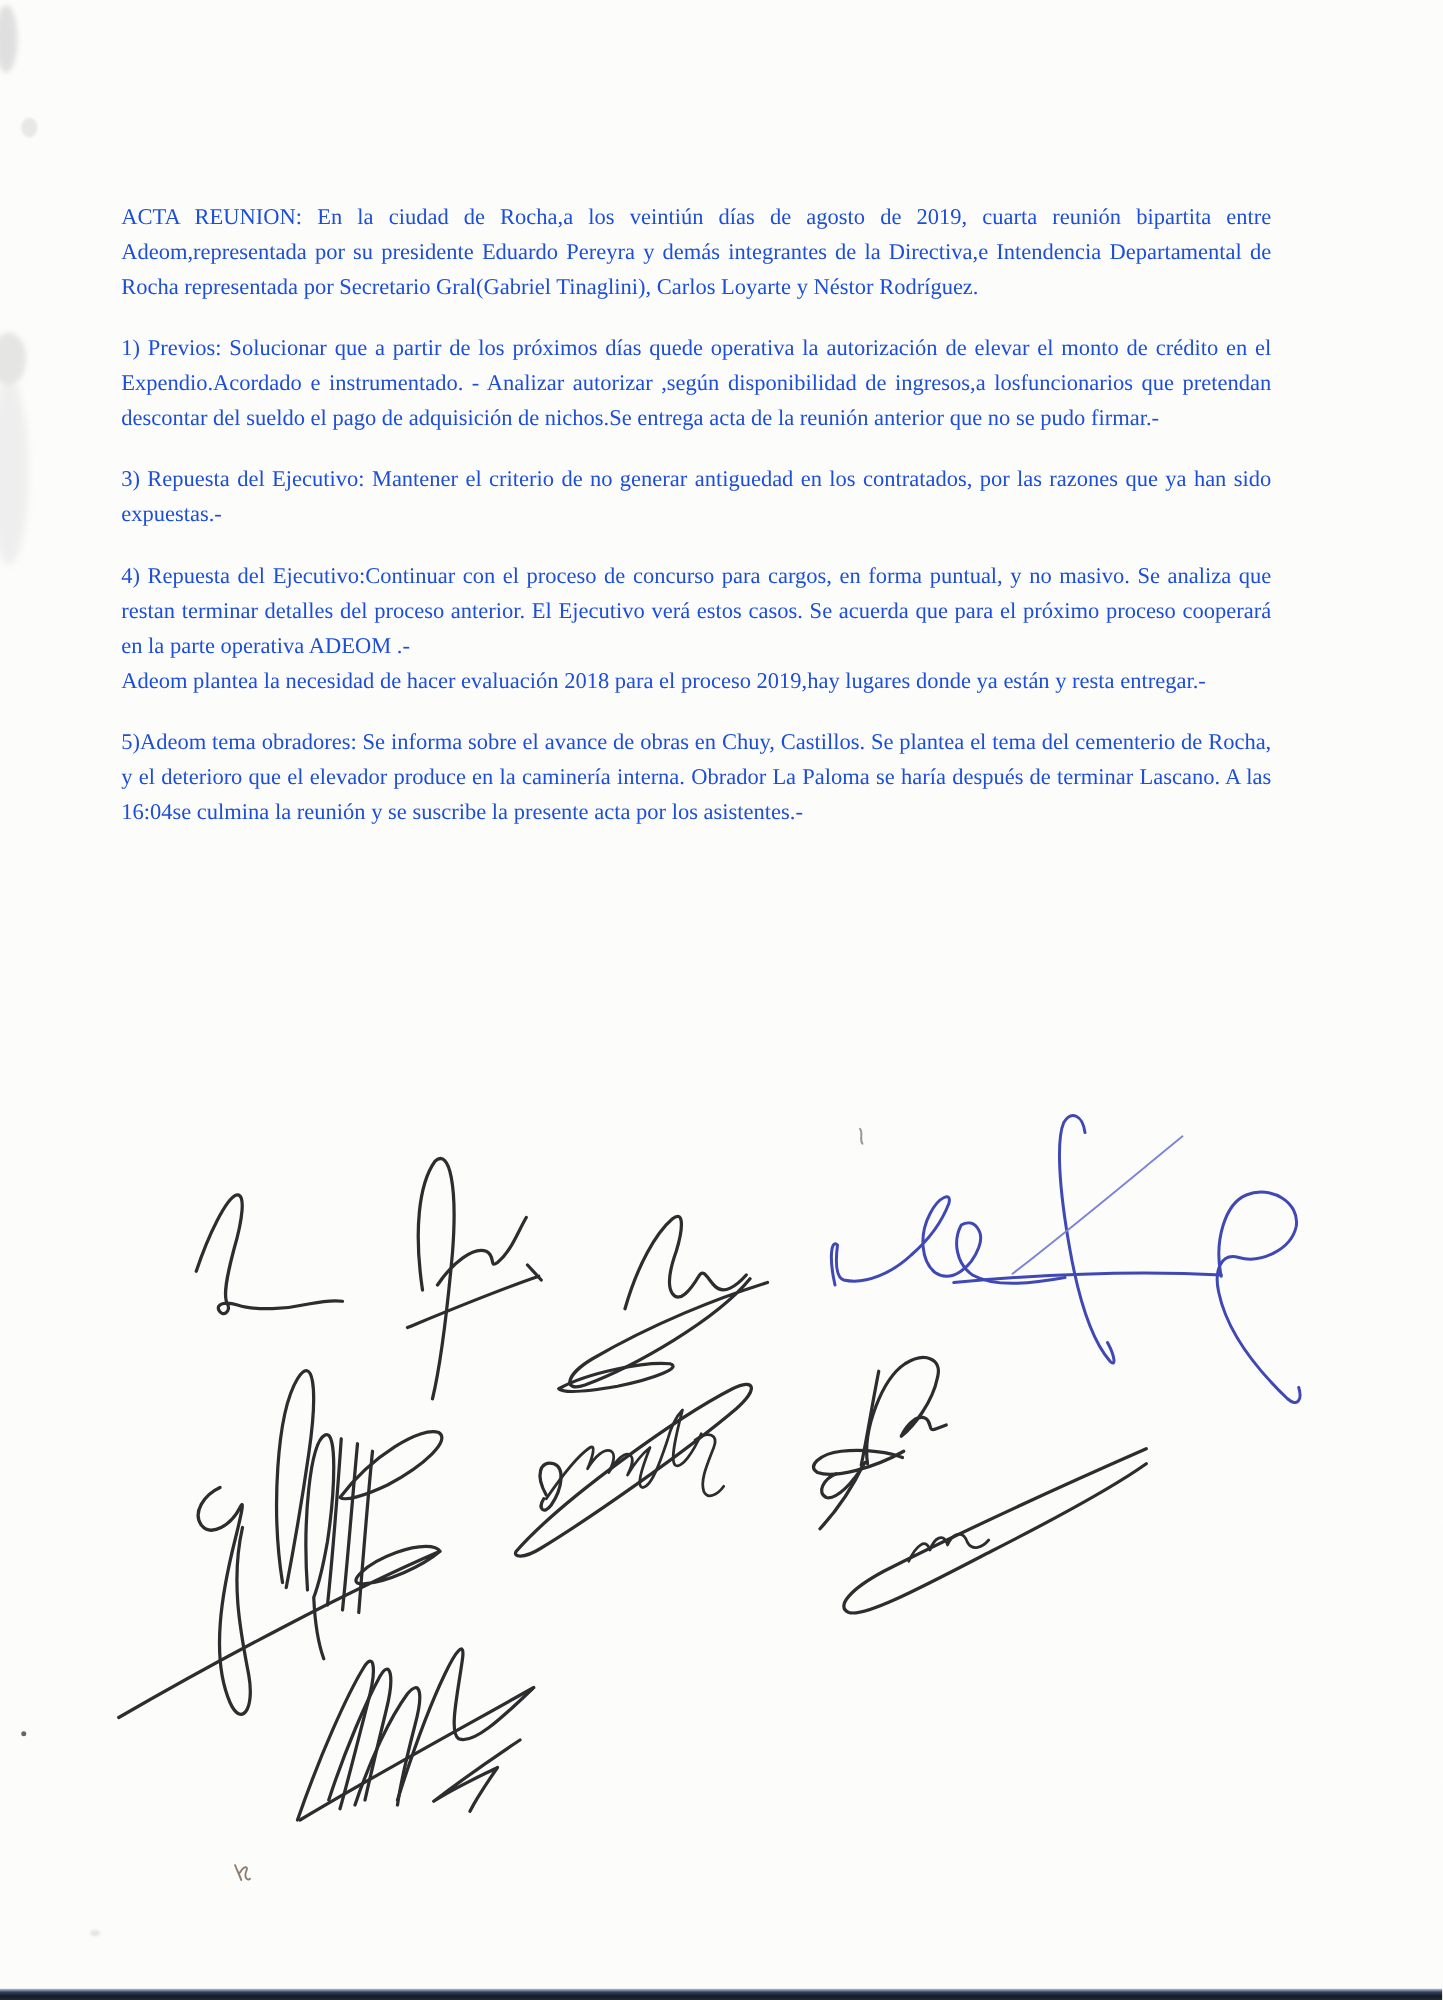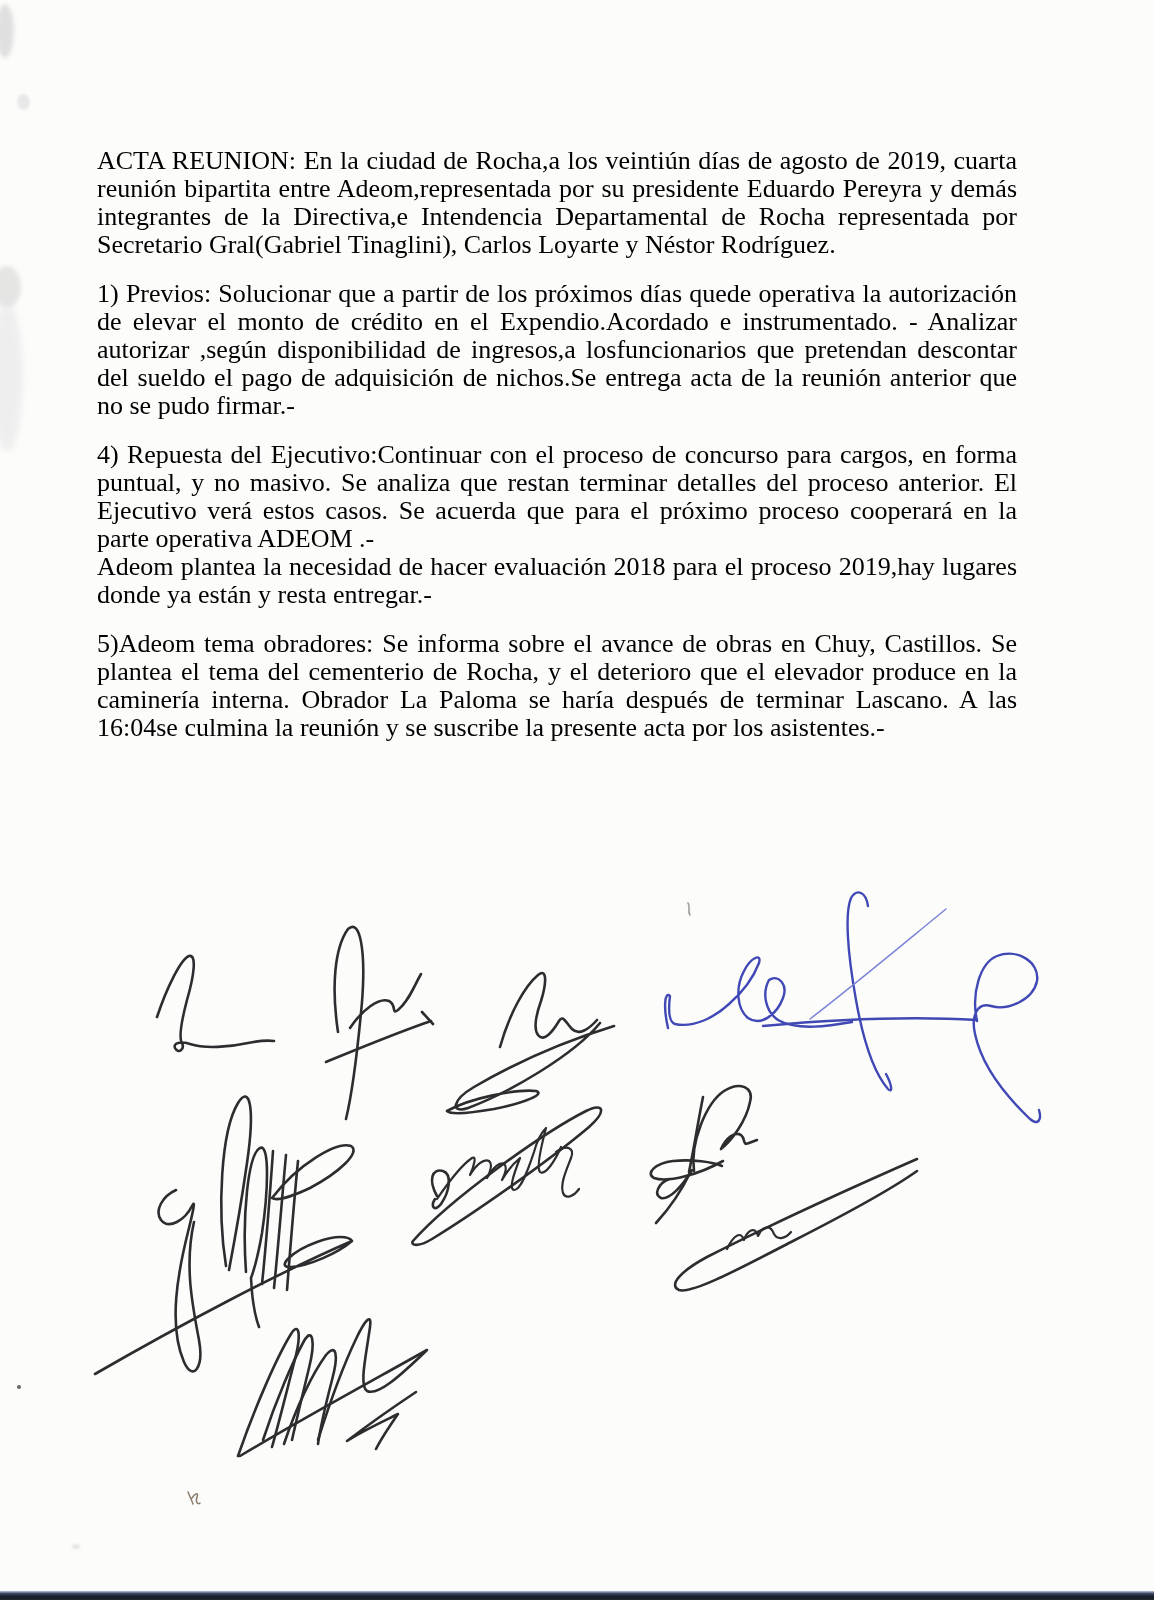--- a/index.html
+++ b/index.html
@@ -1,19 +1,19 @@
 <!DOCTYPE html>
 <html><head>
 <meta charset="utf-8">
 <style>
   html,body{margin:0;padding:0;}
   body{width:1154px;height:1600px;font-family:"Liberation Serif","DejaVu Serif",serif;}
   .page{position:relative;width:1154px;height:1600px;background:#fcfcfb;overflow:hidden;}
-  .doc-text{position:absolute;left:97px;top:147px;width:920px;color:#000000;
-    font-size:26px;line-height:28px;text-align:justify;}
+  .doc-text{position:absolute;left:97px;top:159px;width:920px;color:#1d4ed8;
+    font-size:18px;line-height:28px;text-align:justify;}
   .para{margin:0 0 21px 0;white-space:pre-wrap;}
   .sig-layer{position:absolute;left:0;top:0;width:1154px;height:1600px;}
   .smudge{position:absolute;border-radius:50%;}
   .sm1{left:-4px;top:4px;width:18px;height:54px;background:#c9c9c9;opacity:.55;filter:blur(2px);}
   .sm2{left:17px;top:94px;width:13px;height:16px;background:#dcdcdc;opacity:.6;filter:blur(1px);}
   .sm3{left:-7px;top:266px;width:28px;height:42px;background:#cfcfcf;opacity:.5;filter:blur(2px);}
   .sm4{left:-9px;top:302px;width:32px;height:150px;background:#e6e6e6;opacity:.6;filter:blur(3px);}
   .sm5{left:72px;top:1544px;width:8px;height:5px;background:#e0e0e0;opacity:.8;filter:blur(1px);}
   .scan-edge{position:absolute;left:0;bottom:0;width:100%;height:9px;
     background:linear-gradient(to bottom,#b9c5d8 0%,#33415c 30%,#141a26 65%,#242a33 100%);}
@@ -25,20 +25,21 @@
 
   <div class="smudge sm1"></div>
   <div class="smudge sm2"></div>
   <div class="smudge sm3"></div>
   <div class="smudge sm4"></div>
   <div class="smudge sm5"></div>
 
   <div class="doc-text">
       <p class="para">ACTA REUNION: En la ciudad de Rocha,a los veintiún días de agosto de 2019, cuarta reunión bipartita entre Adeom,representada por su presidente Eduardo Pereyra y demás integrantes de la Directiva,e Intendencia Departamental de Rocha representada por Secretario Gral(Gabriel Tinaglini), Carlos Loyarte y Néstor Rodríguez.</p>
       <p class="para">1) Previos: Solucionar que a partir de los próximos días quede operativa la autorización de elevar el monto de crédito en el Expendio.Acordado e instrumentado. - Analizar autorizar ,según disponibilidad de ingresos,a losfuncionarios que pretendan descontar del sueldo el pago de adquisición de nichos.Se entrega acta de la reunión anterior que no se pudo firmar.-</p>
+      <p class="para">3) Repuesta del Ejecutivo: Mantener el criterio de no generar antiguedad en los contratados, por las razones que ya han sido expuestas.-</p>
       <p class="para">4) Repuesta del Ejecutivo:Continuar con el proceso de concurso para cargos, en forma puntual, y no masivo. Se analiza que restan terminar detalles del proceso anterior. El Ejecutivo verá estos casos. Se acuerda que para el próximo proceso cooperará en la parte operativa ADEOM .-
 Adeom plantea la necesidad de hacer evaluación 2018 para el proceso 2019,hay lugares donde ya están y resta entregar.-</p>
       <p class="para">5)Adeom tema obradores: Se informa sobre el avance de obras en Chuy, Castillos. Se plantea el tema del cementerio de Rocha, y el deterioro que el elevador produce en la caminería interna. Obrador La Paloma se haría después de terminar Lascano. A las 16:04se culmina la reunión y se suscribe la presente acta por los asistentes.-</p>
     </div>
 
   <svg class="sig-layer" viewBox="0 0 1154 1600" fill="none" stroke-linecap="round" stroke-linejoin="round">
 
     <g stroke-width="2.6" stroke="#2d2d2f">
 
       <path d="M157,1017 C167,987 181,959 189,956 C197,954 194,976 187,1000 C182,1019 178,1037 182,1043 C185,1050 178,1054 175,1048 C173,1043 180,1041 190,1044 C205,1049 230,1047 248,1043 C258,1041 267,1040 274,1041"></path>

